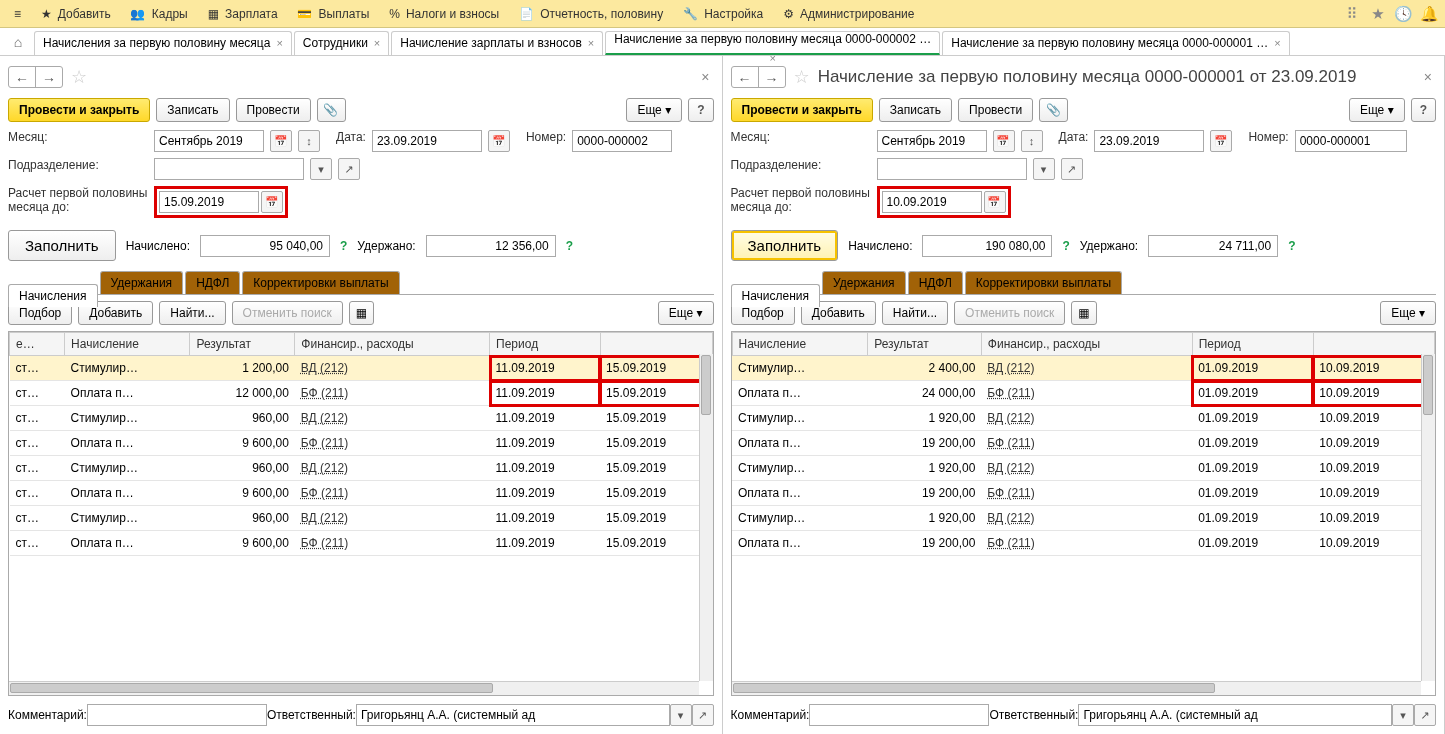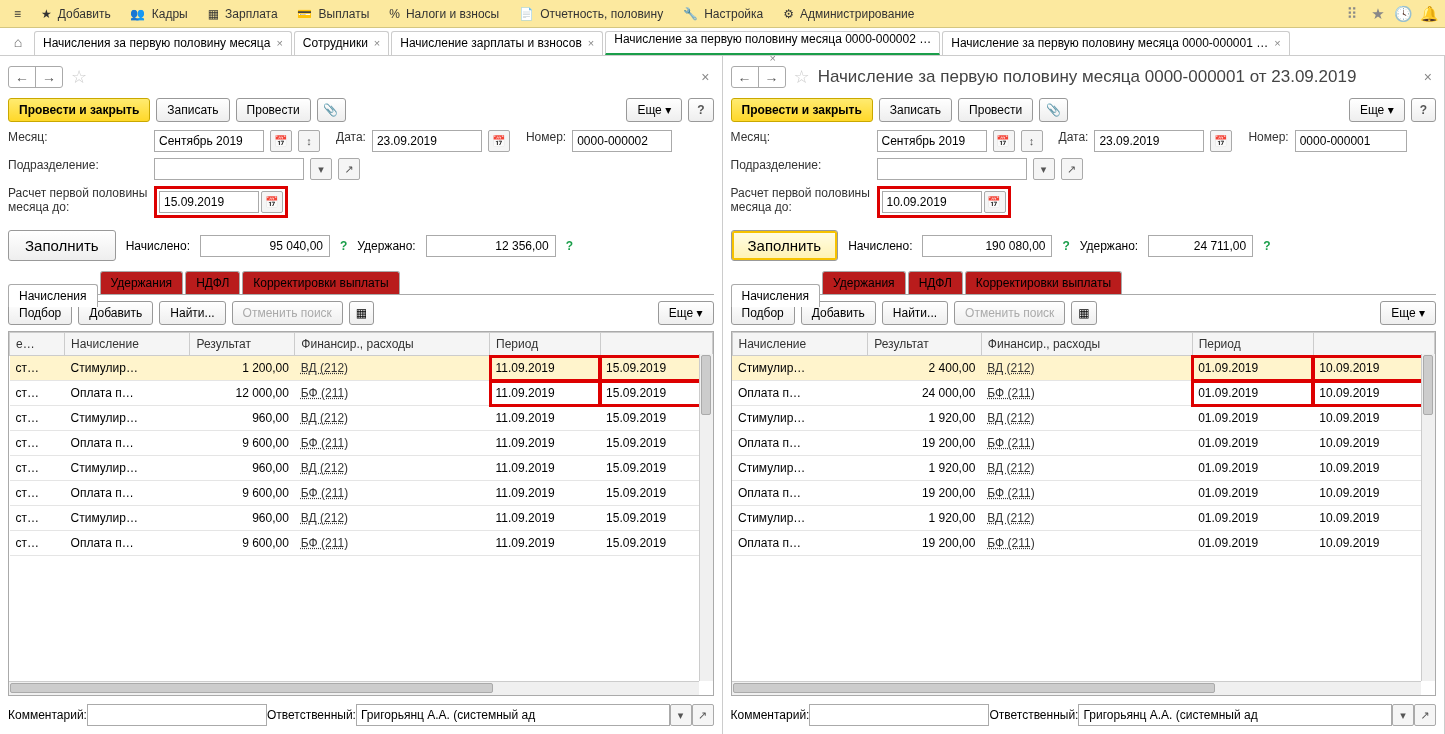--- a/index.html
+++ b/index.html
@@ -47,21 +47,21 @@
 .hlbox { border: 3px solid #d00; padding: 2px; display:inline-flex; align-items:center; gap:2px;}
 
 .calc-row { display:flex; align-items:center; gap:10px; margin:6px 0;}
 .big-btn { border:1px solid #999; background:linear-gradient(#fff,#eee); padding:6px 16px; font-size:15px; border-radius:3px; cursor:pointer;}
 .big-btn.sel { box-shadow: 0 0 0 2px #f6c200 inset; background: linear-gradient(#fffde8,#fff2b0);}
 .num-input { border:1px solid #aaa; height:22px; text-align:right; padding:0 6px; background:#fff; }
 .help-q { color:#1a9e4a; font-weight:bold; cursor:pointer;}
 
 
 .subtabs { display:flex; border-bottom:1px solid #aaa; margin-top:4px;}
-.subtab { border:1px solid #aaa; border-bottom:none; padding:4px 10px; margin-right:2px; cursor:pointer; background:#b91c1c; border-radius:3px 3px 0 0;}
+.subtab { border:1px solid #aaa; border-bottom:none; padding:4px 10px; margin-right:2px; cursor:pointer; background:#a16207; border-radius:3px 3px 0 0;}
 .subtab.active { background:#fff; position:relative; top:13px;}
 
 
 .tt { display:flex; gap:6px; padding:6px 0;}
 .tt .btn.disabled { color:#aaa; }
 .tt .spacer{flex:1;}
 
 
 .tbl-wrap { border:1px solid #aaa; flex:1; overflow:hidden; position:relative;}
 .tbl { width:100%; border-collapse:collapse; }
@@ -362,21 +362,21 @@
         <div class="input" style="width:100px">10.09.2019</div>
         <span class="ib">📅</span>
       </span>
     </div>
     <div class="calc-row">
       <button class="big-btn sel">Заполнить</button>
       <label>Начислено:</label>
       <input class="num-input" style="width: 130px;" value="190 080,00">
       <span class="help-q">?</span>
       <label>Удержано:</label>
-      <input class="num-input" style="width: 105px;" value="24 711,00">
+      <input class="num-input" style="width: 130px;" value="24 711,00">
       <span class="help-q">?</span>
     </div>
     <div class="subtabs">
       <div class="subtab active">Начисления</div>
         <div class="subtab ">Удержания</div>
         <div class="subtab ">НДФЛ</div>
         <div class="subtab ">Корректировки выплаты</div>
     </div>
     <div class="tt">
       <button class="btn">Подбор</button>

